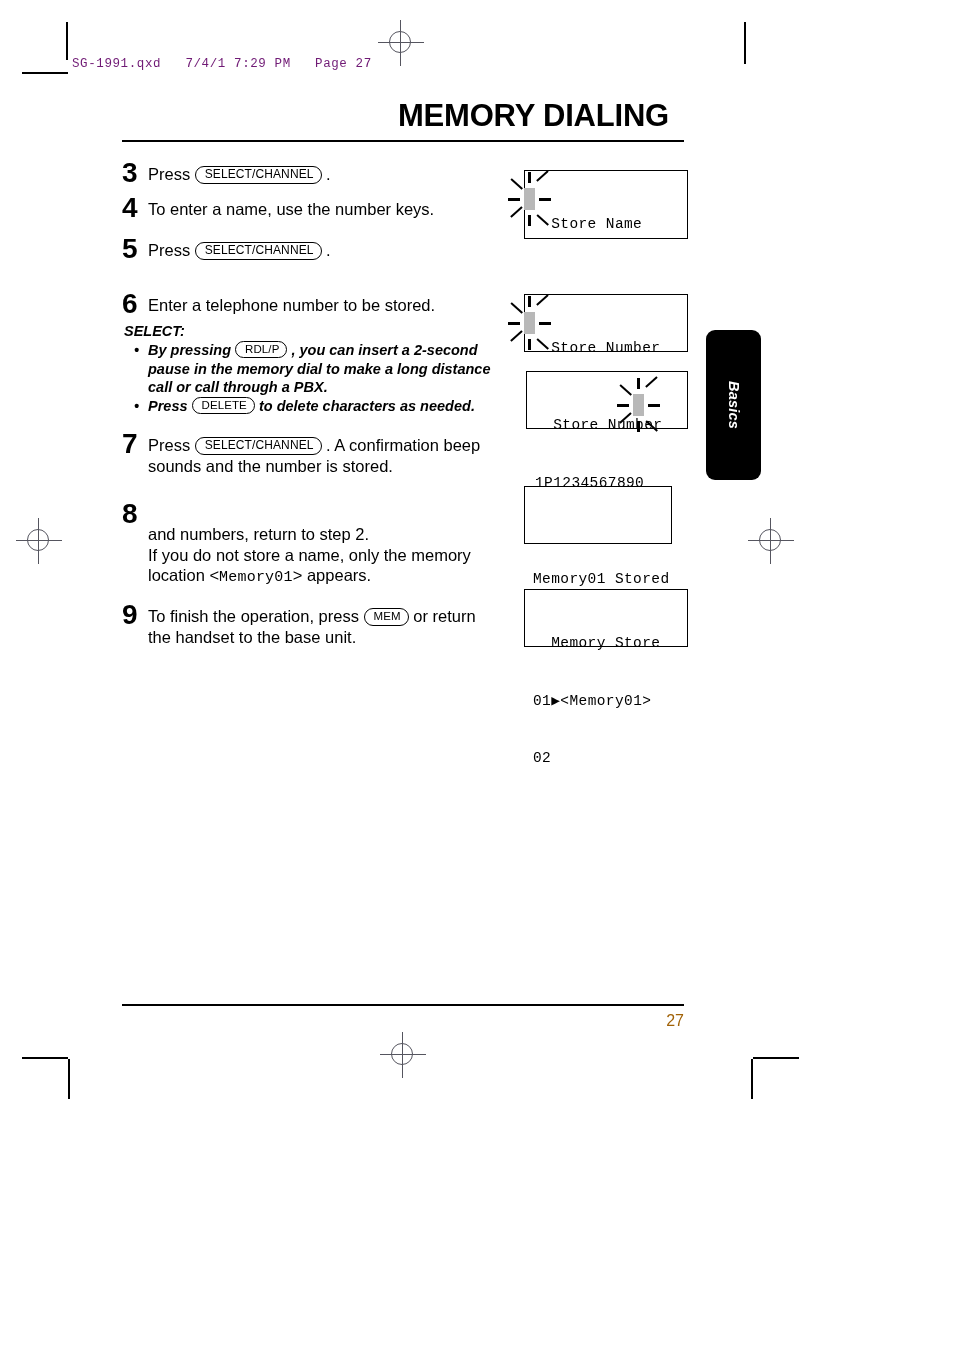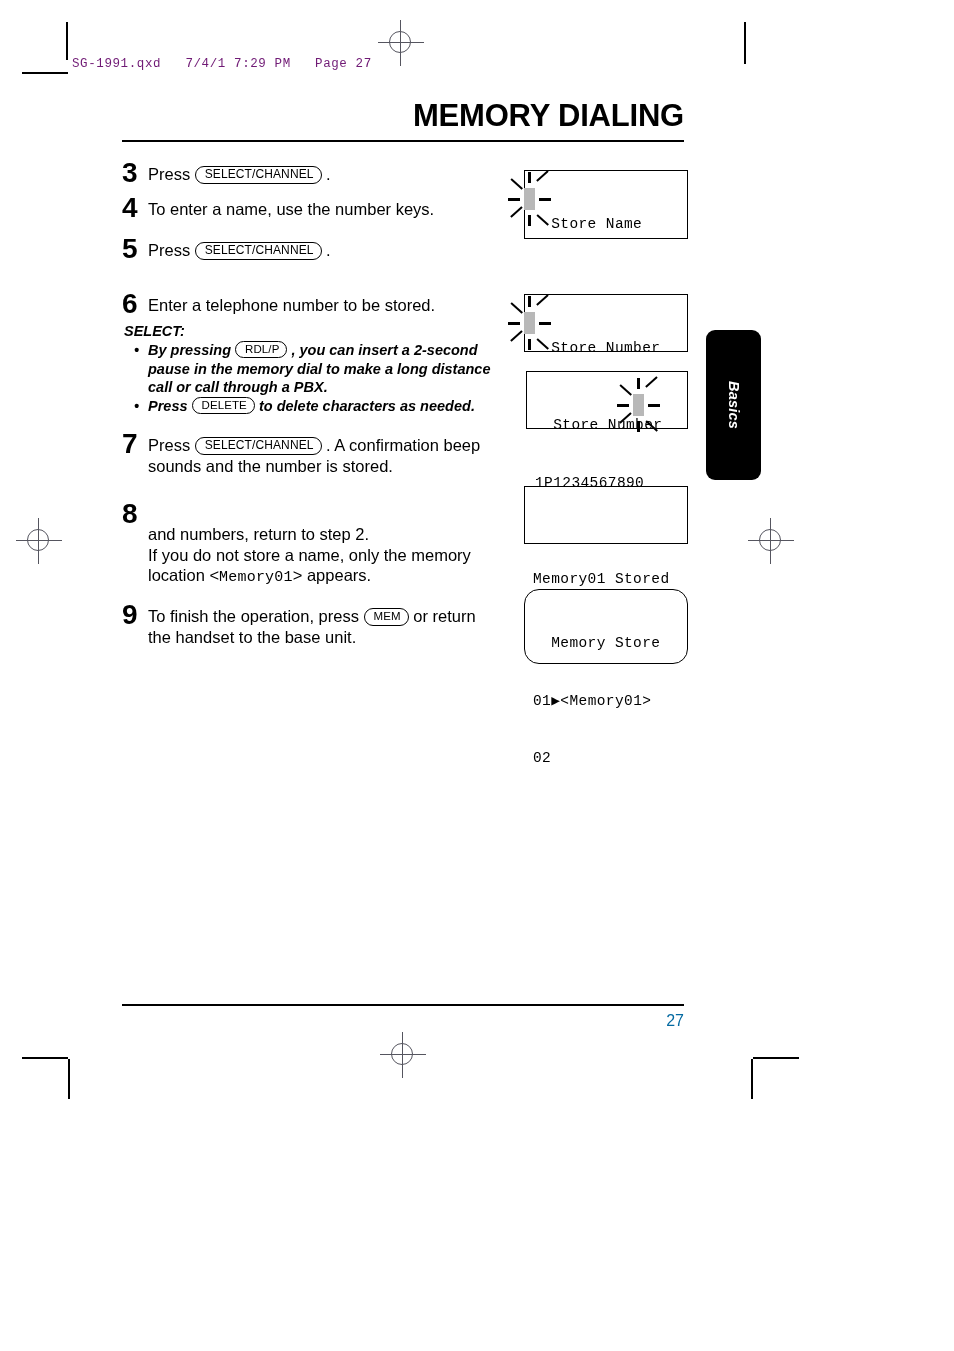--- a/index.html
+++ b/index.html
@@ -66,21 +66,21 @@
     position: absolute;
     left: 122px; top: 100px;
     width: 562px;
   }
   .title {
     font-size: 31px;
     font-weight: bold;
     text-align: right;
     letter-spacing: -0.2px;
     line-height: 1.05;
-    margin: 0 0 7px 0;
+    margin: 0 15px 7px 0;
   }
   .title-rule {
     height: 2px;
     background: #000;
     margin-bottom: 16px;
   }
 
   
   .step {
     position: relative;
@@ -219,21 +219,21 @@
     left: 122px; top: 1004px;
     width: 562px; height: 2.4px;
     background: #000;
   }
   .folio {
     position: absolute;
     left: 620px; top: 1012px;
     width: 64px;
     text-align: right;
     font-size: 16px;
-    color: #0369a1;
+    color: #a16207;
   }
 </style>
 </head>
 <body>
 
 <div class="crop-line" style="left:22px; top:72px; width:46px; height:2px;"></div>
 <div class="banner-rule"></div>
 
 <div class="crop-line" style="left:744px; top:22px; width:2px; height:42px;"></div>
 
@@ -386,27 +386,27 @@
     <div class="ray r-down"></div>
   <div class="ray r-left"></div>
     <div class="ray r-right"></div>
   <div class="ray r-ul"></div>
     <div class="ray r-ur"></div>
   <div class="ray r-dl"></div>
     <div class="ray r-dr"></div>
   <div class="blk-block"></div>
 </div>
 
-<div class="lcd" style="left:524px; top:486px; width:164px; height:58px;">
+<div class="lcd" style="left:524px; top:486px; width:148px; height:58px;">
   <div></div>
   <div>Memory01 Stored</div>
   <div></div>
 </div>
 
-<div class="lcd" style="left:524px; top:589px; width:164px; height:75px;border-radius:15px;">
+<div class="lcd" style="left:524px; top:589px; width:164px; height:58px;">
   <div>  Memory Store</div>
   <div>01▶&lt;Memory01&gt;</div>
   <div>02</div>
 </div>
 
 <div class="side-tab" style="left:706px; top:330px; width:55px; height:150px;">
   <span>Basics</span>
 </div>
 
 <div class="footer-rule"></div>

